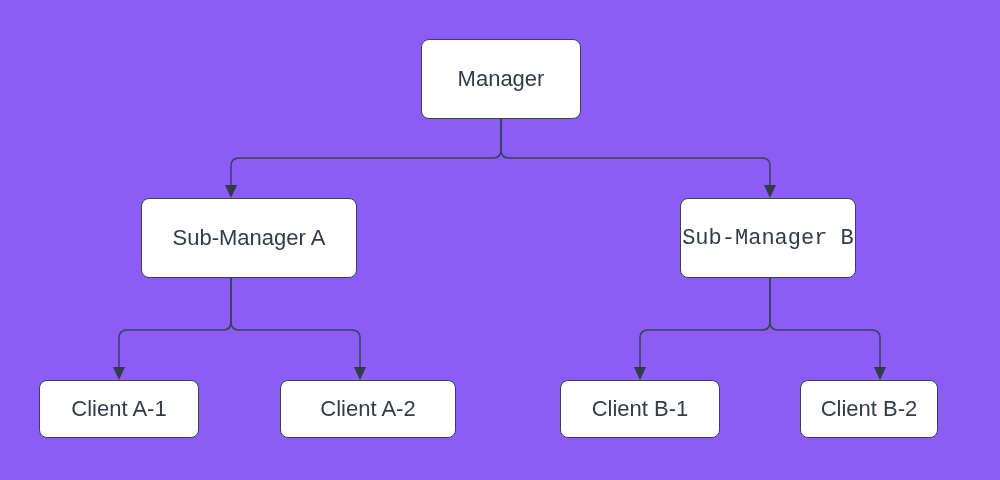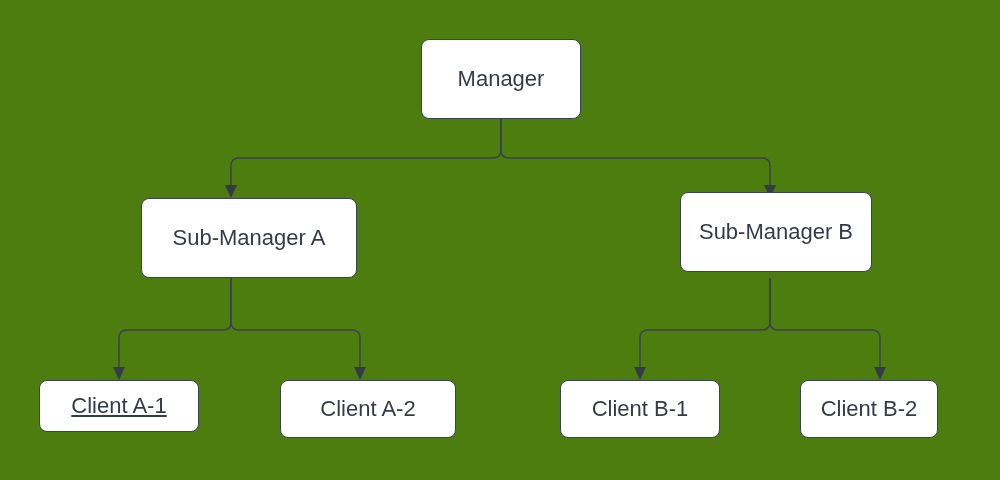--- a/index.html
+++ b/index.html
@@ -4,21 +4,21 @@
 <style>
   html, body {
     margin: 0;
     padding: 0;
     background: #ffffff;
   }
   .canvas {
     position: relative;
     width: 1000px;
     height: 480px;
-    background: #4d7c0f;
+    background: #8b5cf6;
     font-family: "Liberation Sans", sans-serif;
     overflow: hidden;
   }
   .edges {
     position: absolute;
     left: 0;
     top: 0;
     width: 1000px;
     height: 480px;
   }
@@ -39,22 +39,22 @@
     border-radius: 8px;
     display: flex;
     align-items: center;
     justify-content: center;
     font-size: 22px;
     color: #343b48;
     white-space: nowrap;
   }
   .node-manager   { left: 421px; top: 39px;  width: 160px; height: 80px; }
   .node-sub-a     { left: 141px; top: 198px; width: 216px; height: 80px; }
-  .node-sub-b     { left: 680px; top: 192px; width: 192px; height: 80px; }
-  .node-client-a1 { left: 39px;  top: 380px; width: 160px; height: 52px; text-decoration: underline; }
+  .node-sub-b     { left: 680px; top: 198px; width: 176px; height: 80px; font-family: Liberation Mono, monospace; }
+  .node-client-a1 { left: 39px;  top: 380px; width: 160px; height: 58px; }
   .node-client-a2 { left: 280px; top: 380px; width: 176px; height: 58px; }
   .node-client-b1 { left: 560px; top: 380px; width: 160px; height: 58px; }
   .node-client-b2 { left: 800px; top: 380px; width: 138px; height: 58px; }
 </style>
 </head>
 <body>
 
 <div class="canvas">
 
   <svg class="edges" viewBox="0 0 1000 480" xmlns="http://www.w3.org/2000/svg">

